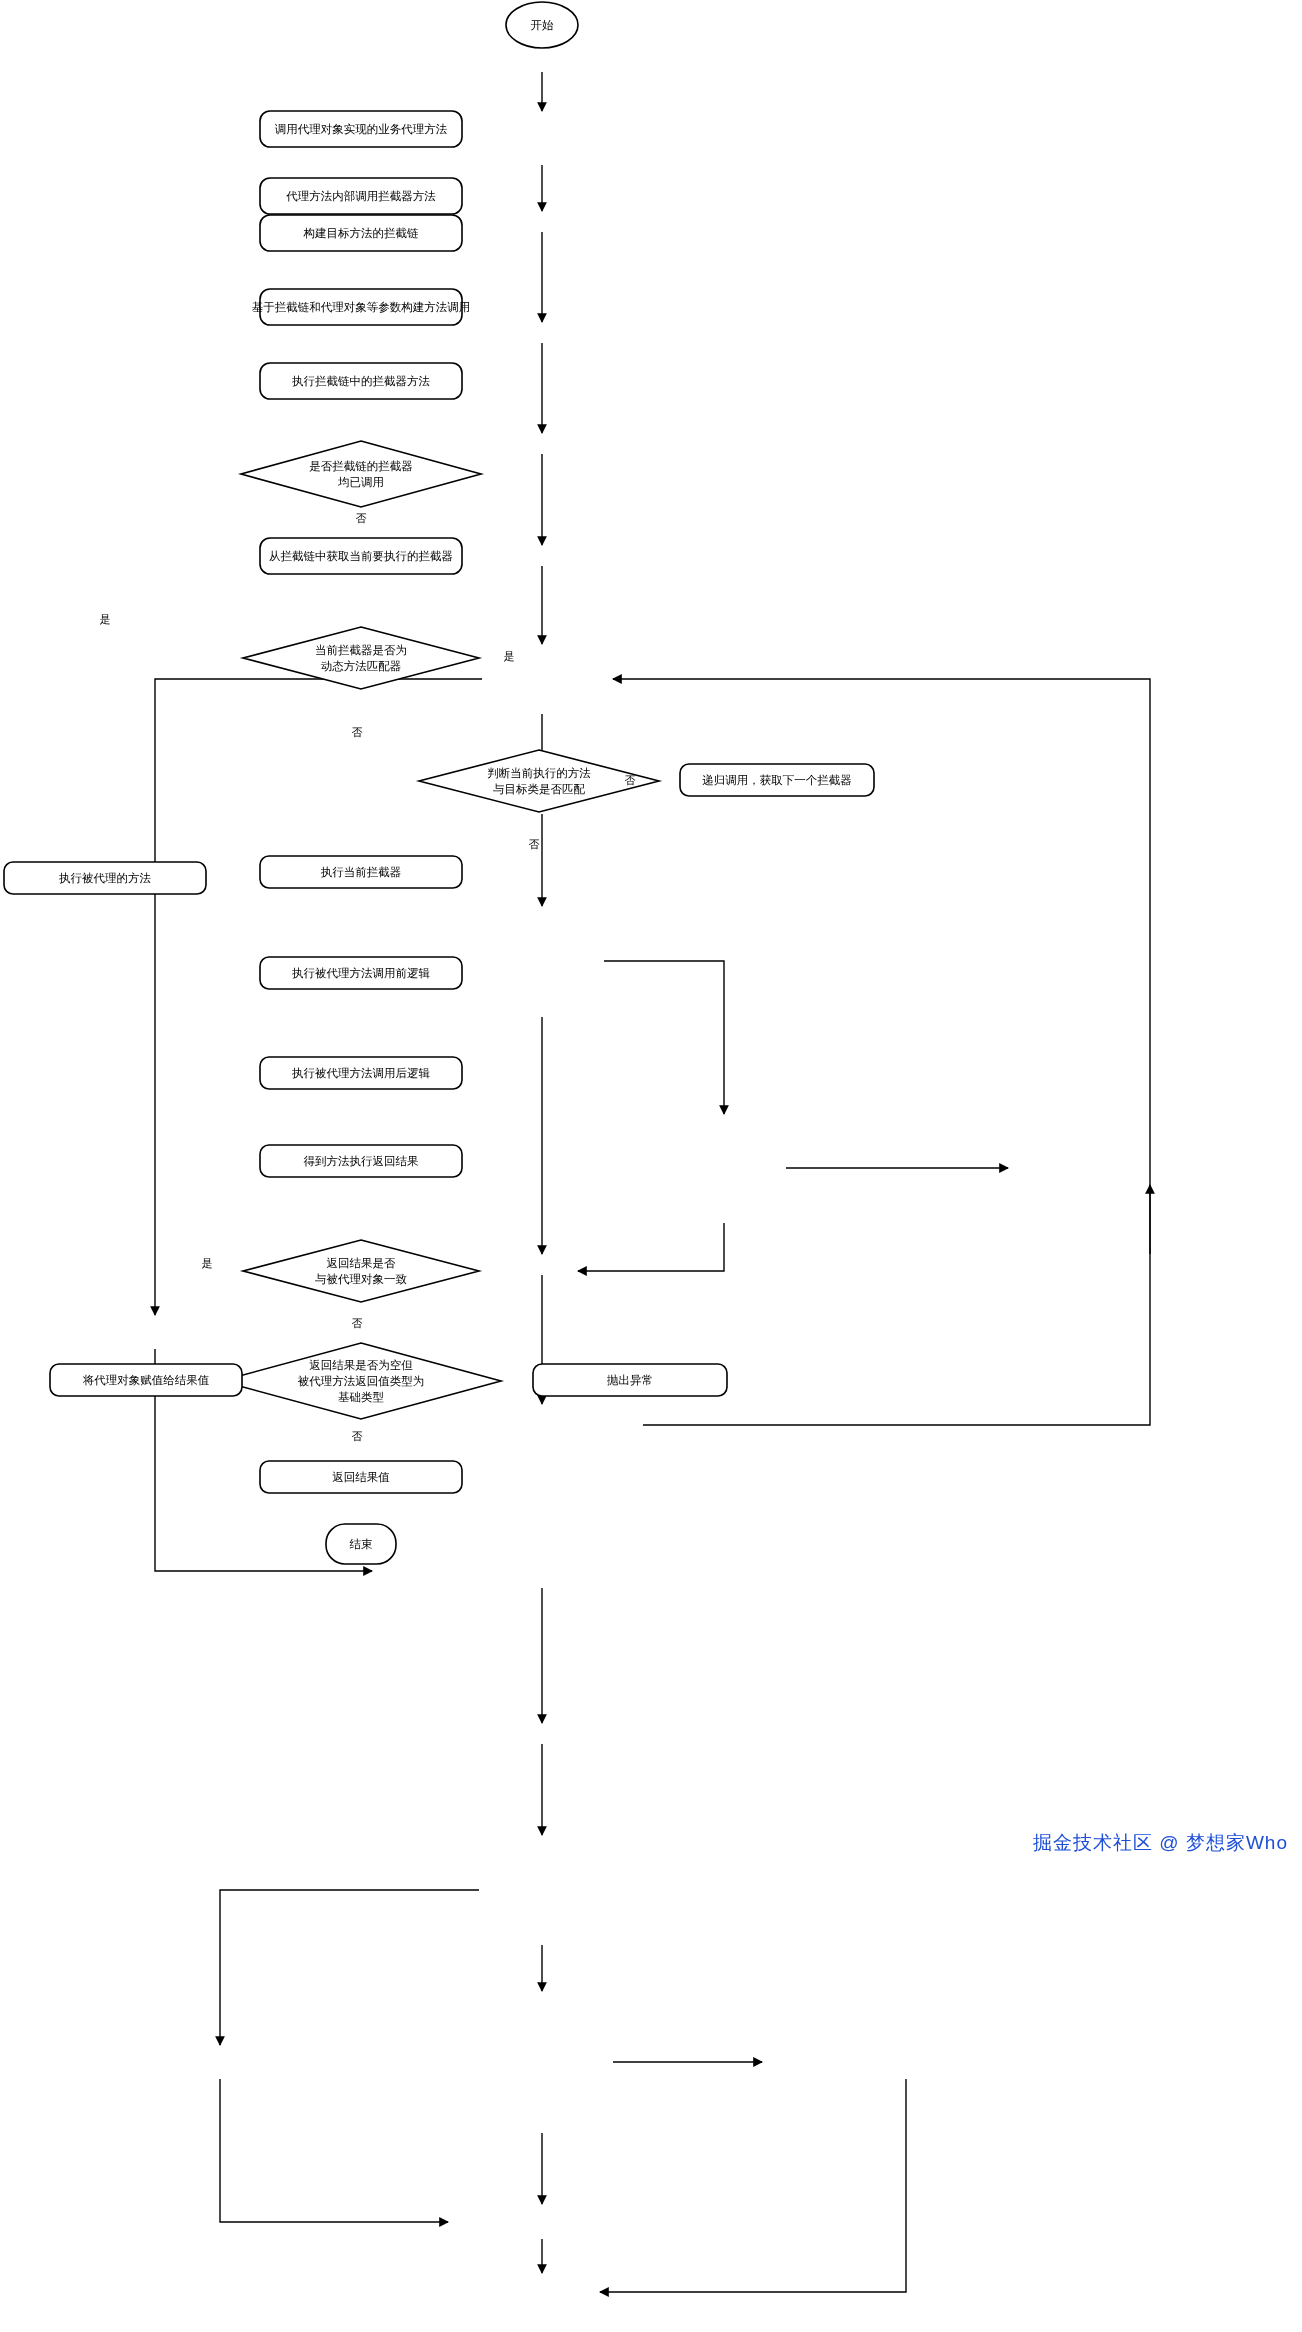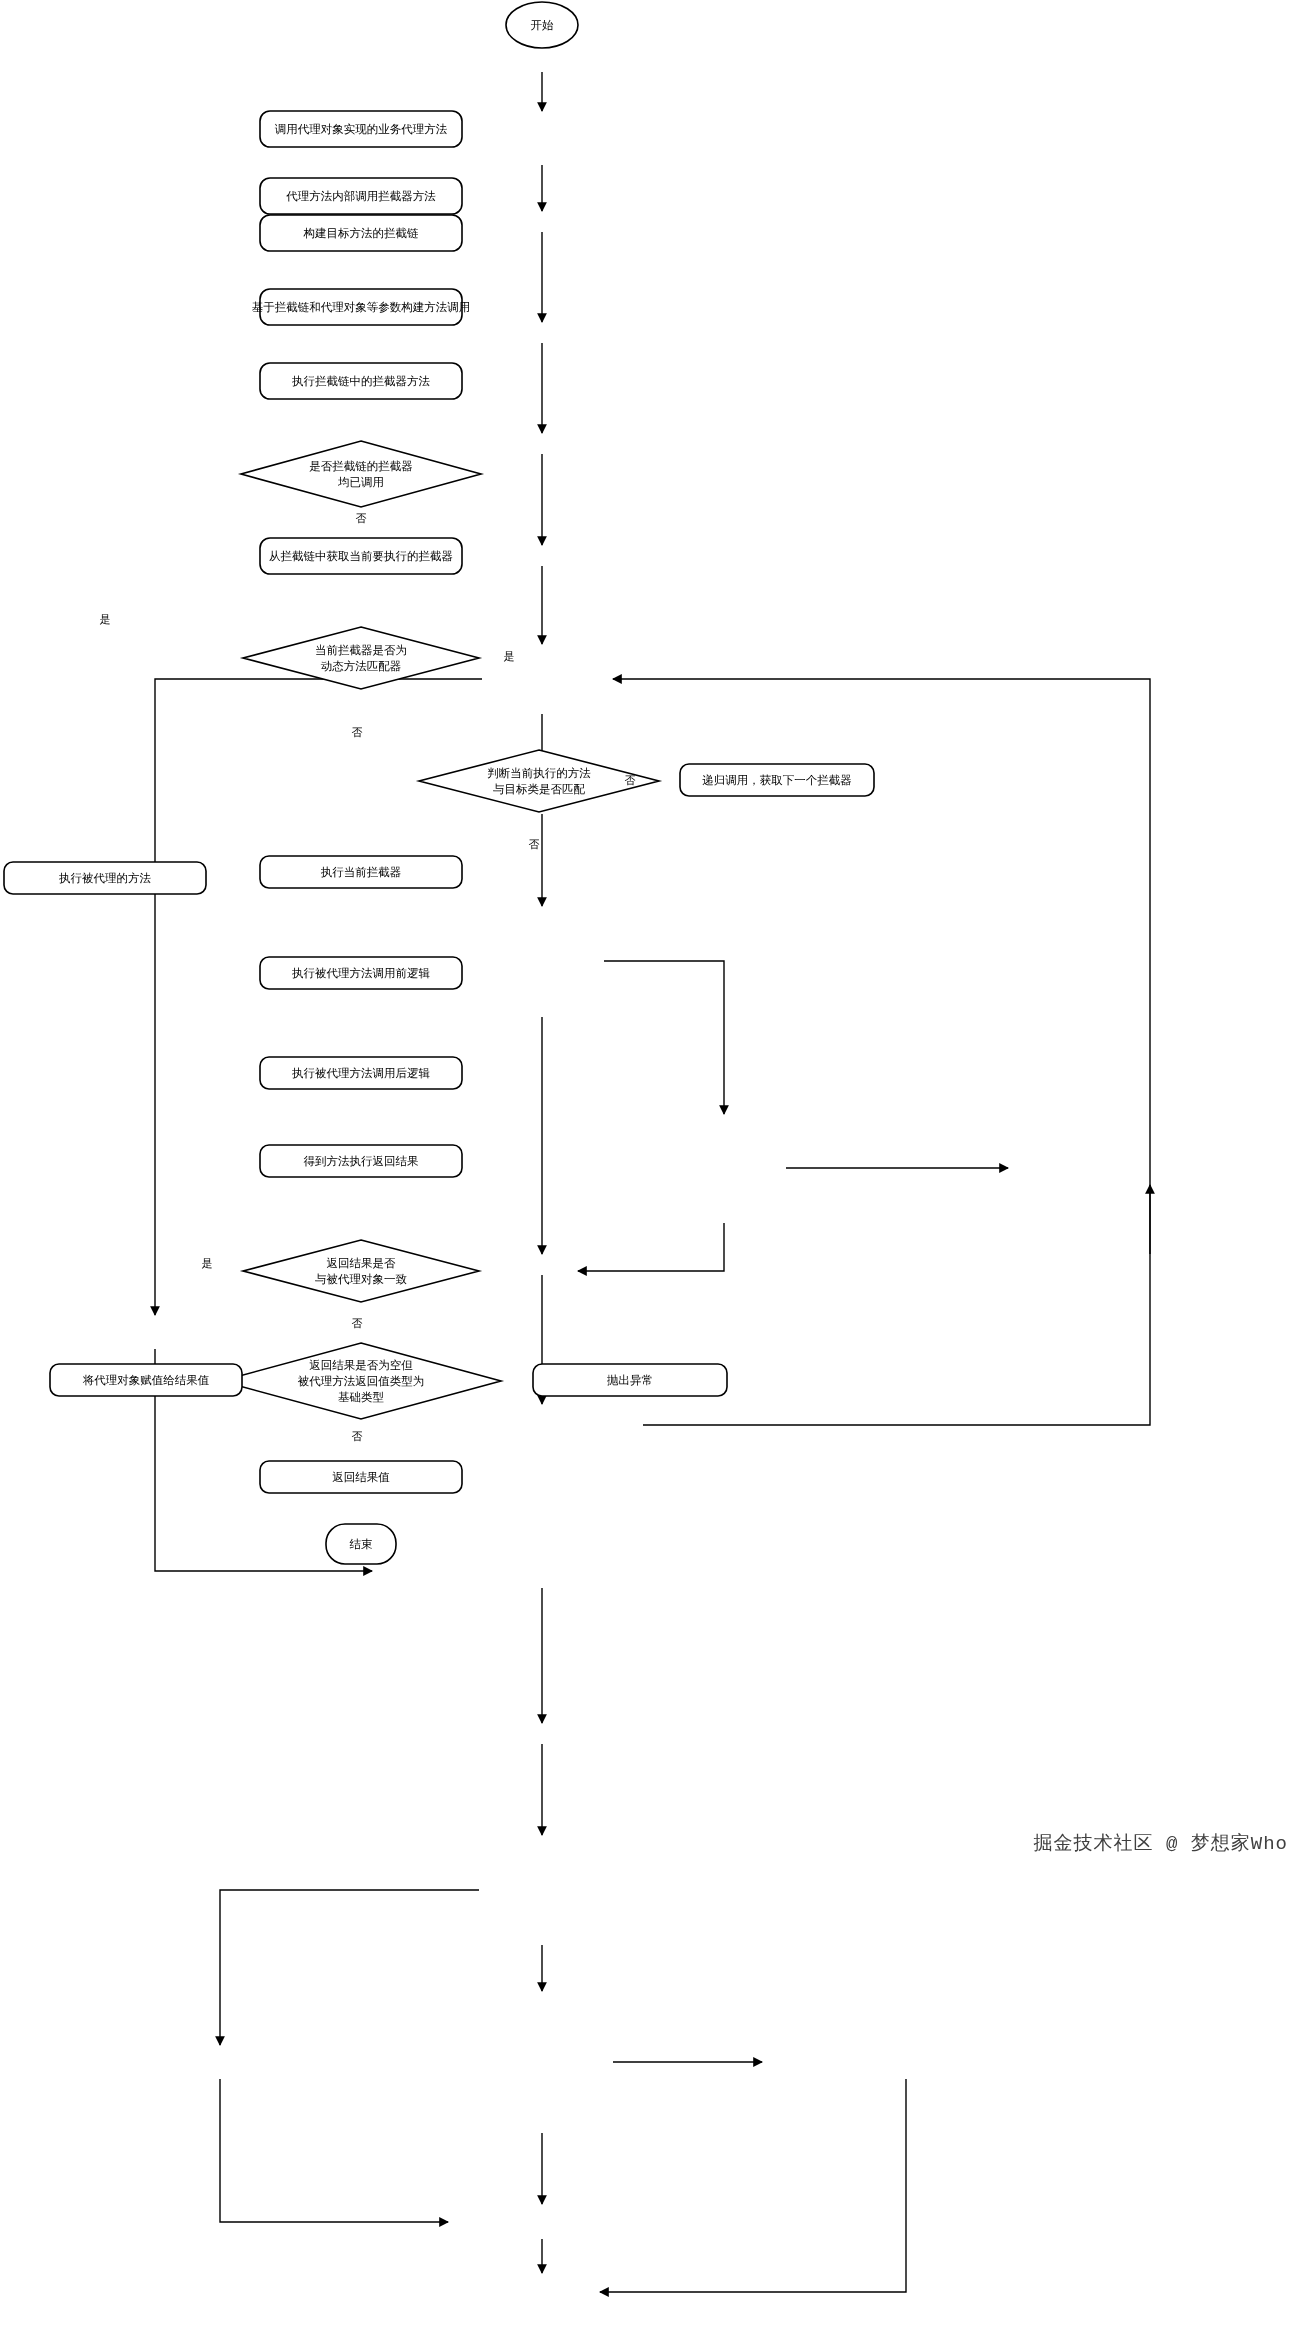--- a/index.html
+++ b/index.html
@@ -17,22 +17,22 @@
     text-anchor:middle;dominant-baseline:middle;
     white-space:pre;
   }
   .edge-label{
     font-family:"Liberation Sans","DejaVu Sans",sans-serif;
     font-size:11px;fill:#000000;
     text-anchor:middle;dominant-baseline:middle;
   }
   .watermark{
     position:absolute;right:14px;bottom:44px;
-    font-family:Liberation Mono, monospace;
-    font-size:19px;color:#404040;letter-spacing:1px;
+    font-family:Liberation Sans, sans-serif;
+    font-size:19px;color:#1d4ed8;letter-spacing:1px;
     user-select:none;white-space:nowrap;
   }
 </style>
 </head>
 <body>
 
 <div id="flow-root">
 
   <svg id="flow-svg" viewBox="0 0 1302 2332" xmlns="http://www.w3.org/2000/svg">
     <defs>

